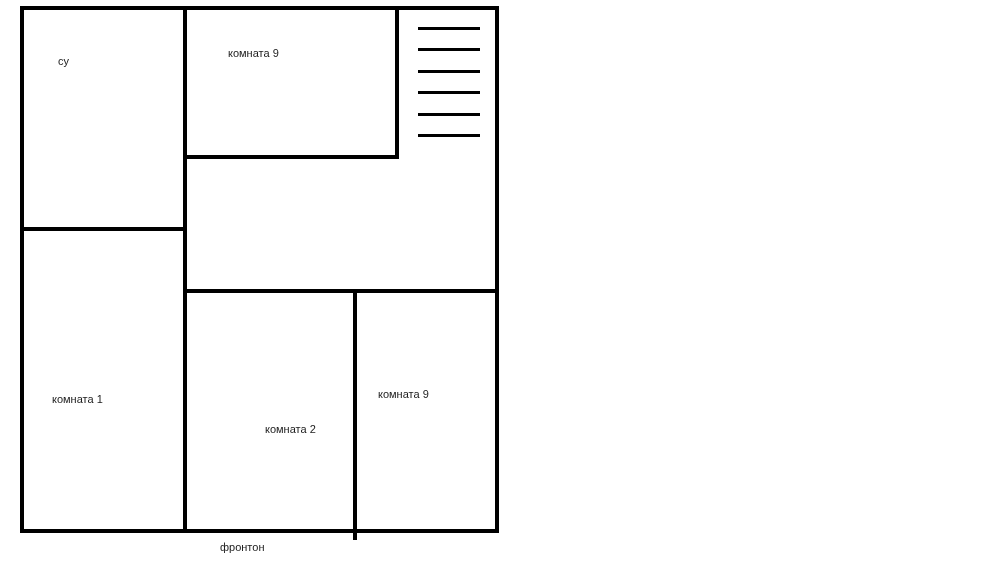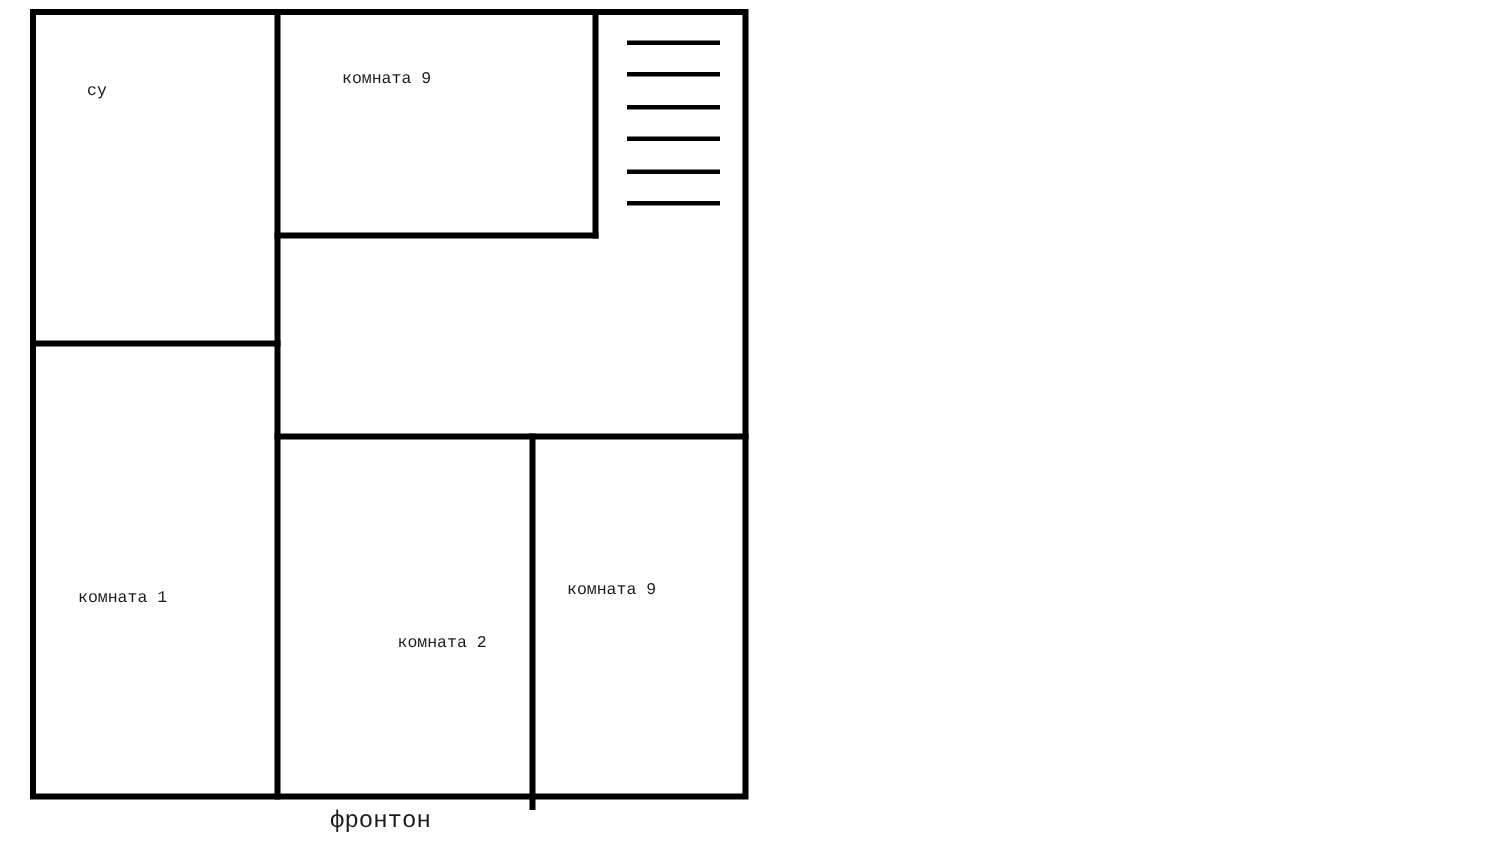--- a/index.html
+++ b/index.html
@@ -7,40 +7,40 @@
     --wall: #000000;
     --text: #1a1a1a;
   }
   * { margin: 0; padding: 0; box-sizing: border-box; }
   html, body { background: #ffffff; }
   .canvas {
     position: relative;
     width: 1000px;
     height: 562px;
     background: var(--bg);
-    font-family: Liberation Mono, monospace;
+    font-family: Liberation Sans, sans-serif;
     overflow: hidden;
   }
   .wall { position: absolute; background: var(--wall); }
   .outer-box {
     position: absolute;
     left: 20px; top: 6px;
     width: 479px; height: 527px;
     border: 4px solid var(--wall);
   }
   .room-label {
     position: absolute;
     font-size: 11px;
     line-height: 12px;
     color: var(--text);
     white-space: nowrap;
   }
   .caption-label {
     position: absolute;
-    font-size: 16px;
+    font-size: 11px;
     line-height: 13px;
     color: var(--text);
     white-space: nowrap;
   }
   .stairs {
     position: absolute;
     left: 418px; top: 27px;
     width: 62px; height: 110px;
     display: flex;
     flex-direction: column;

